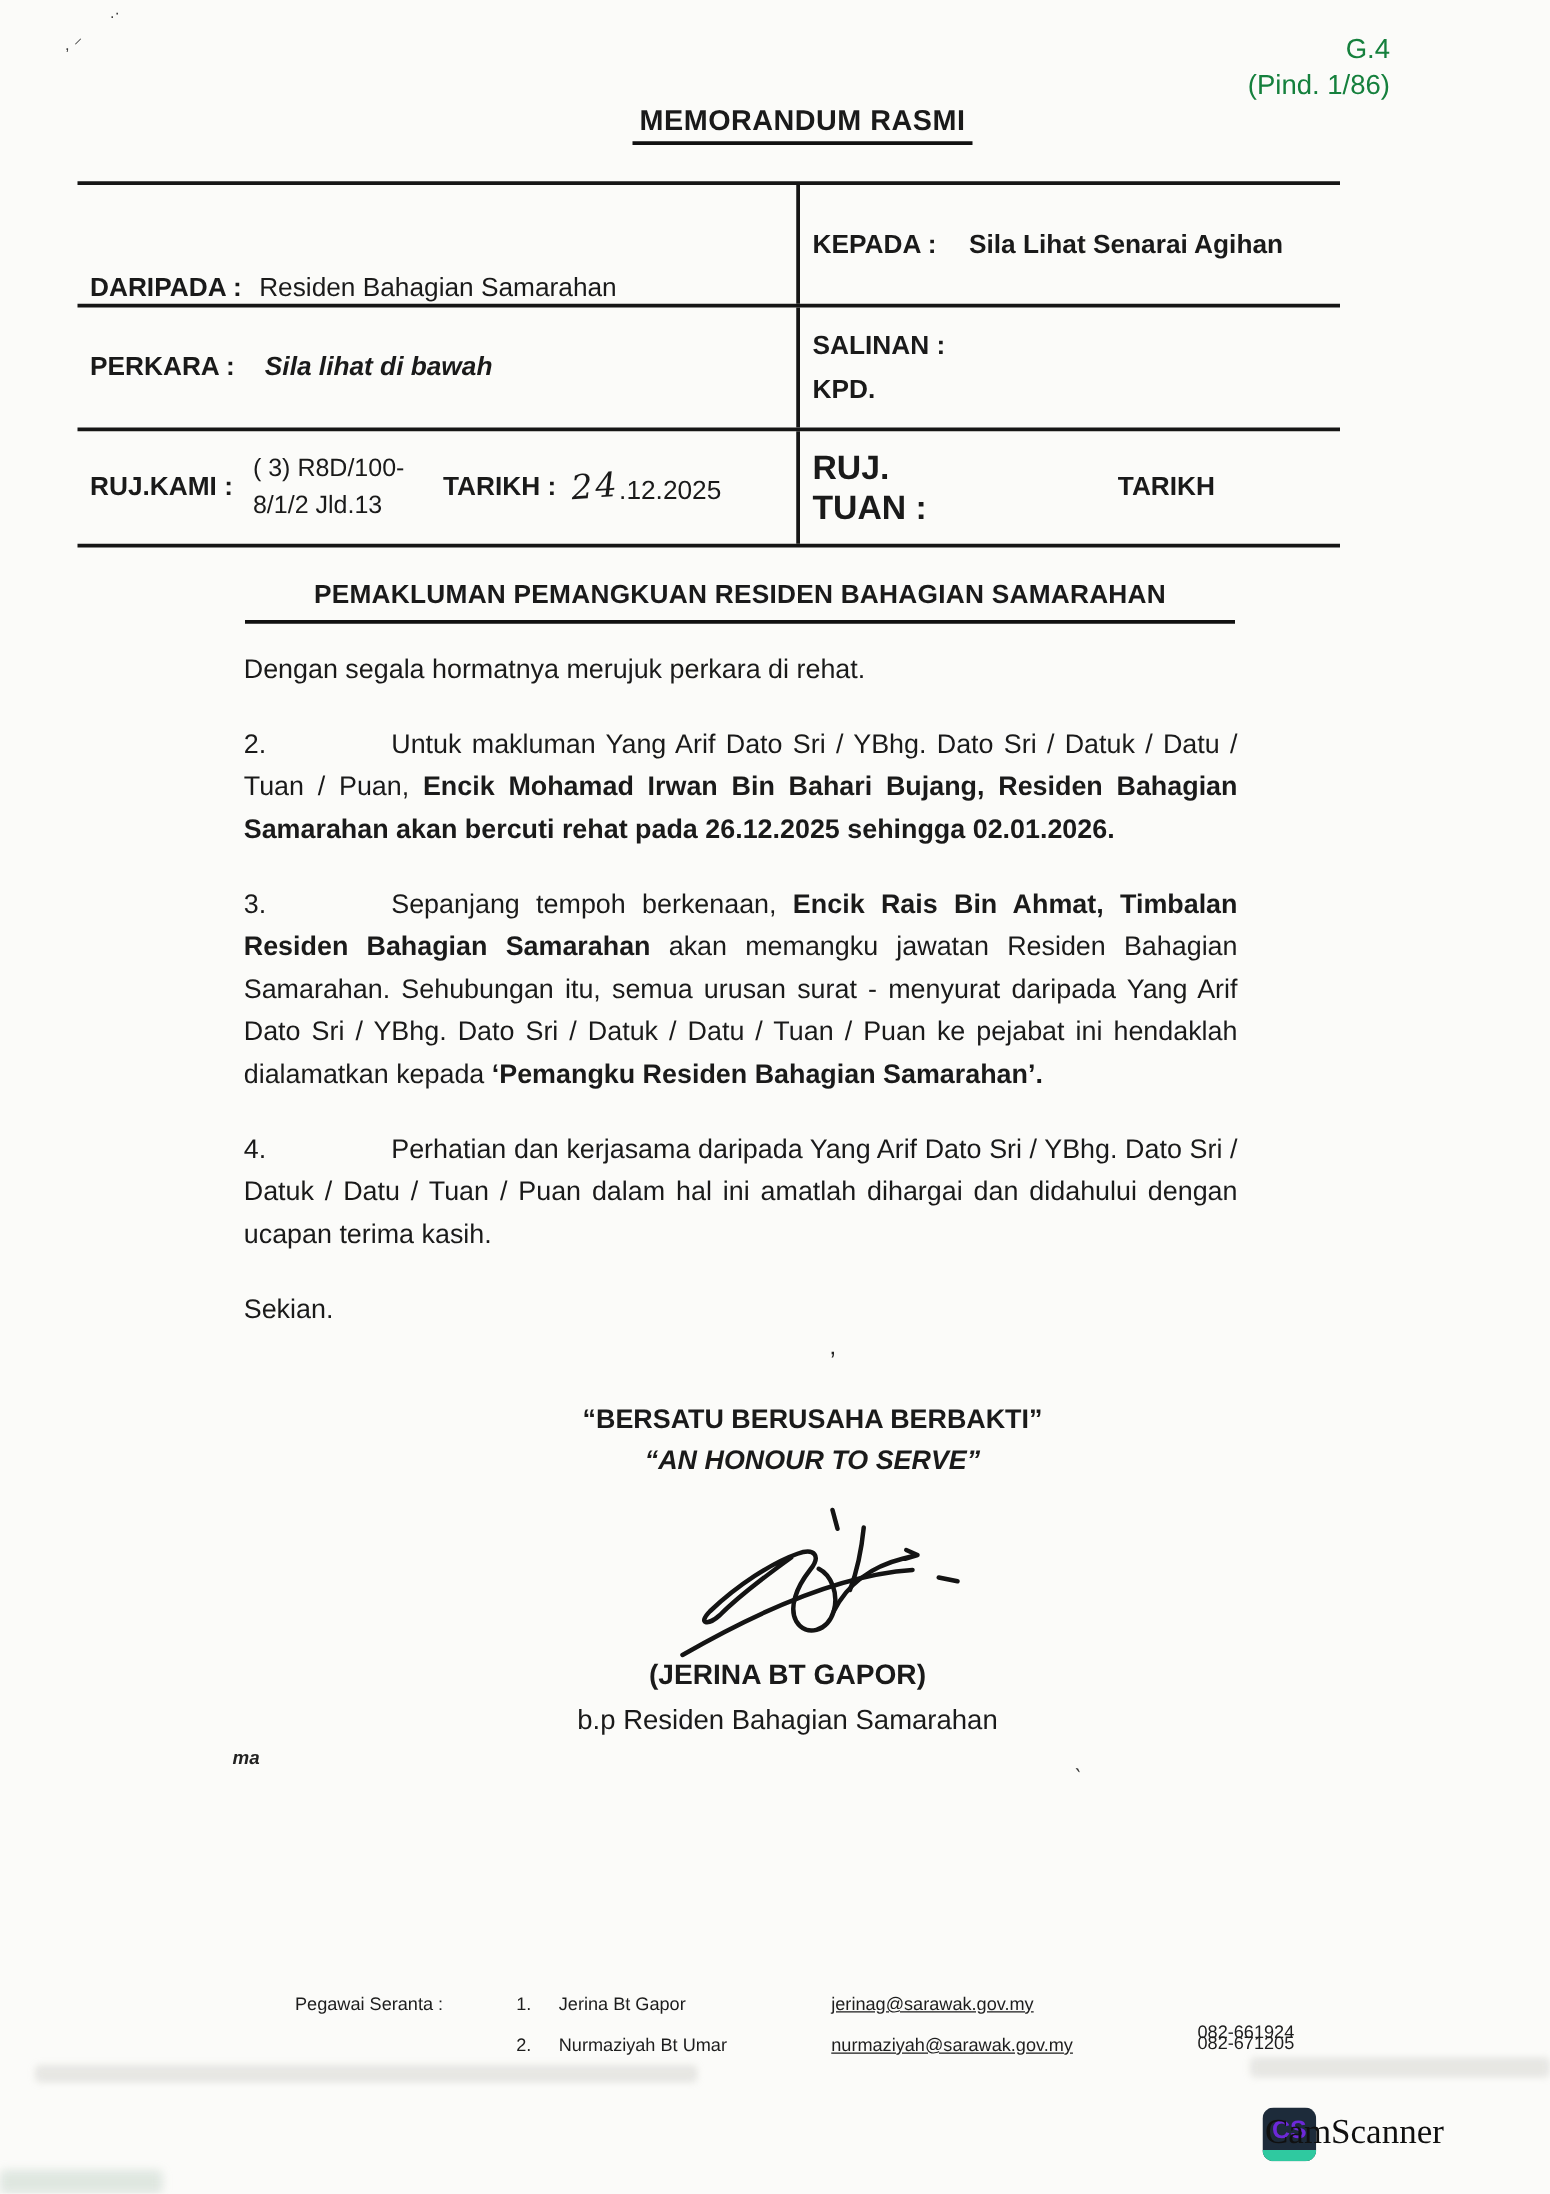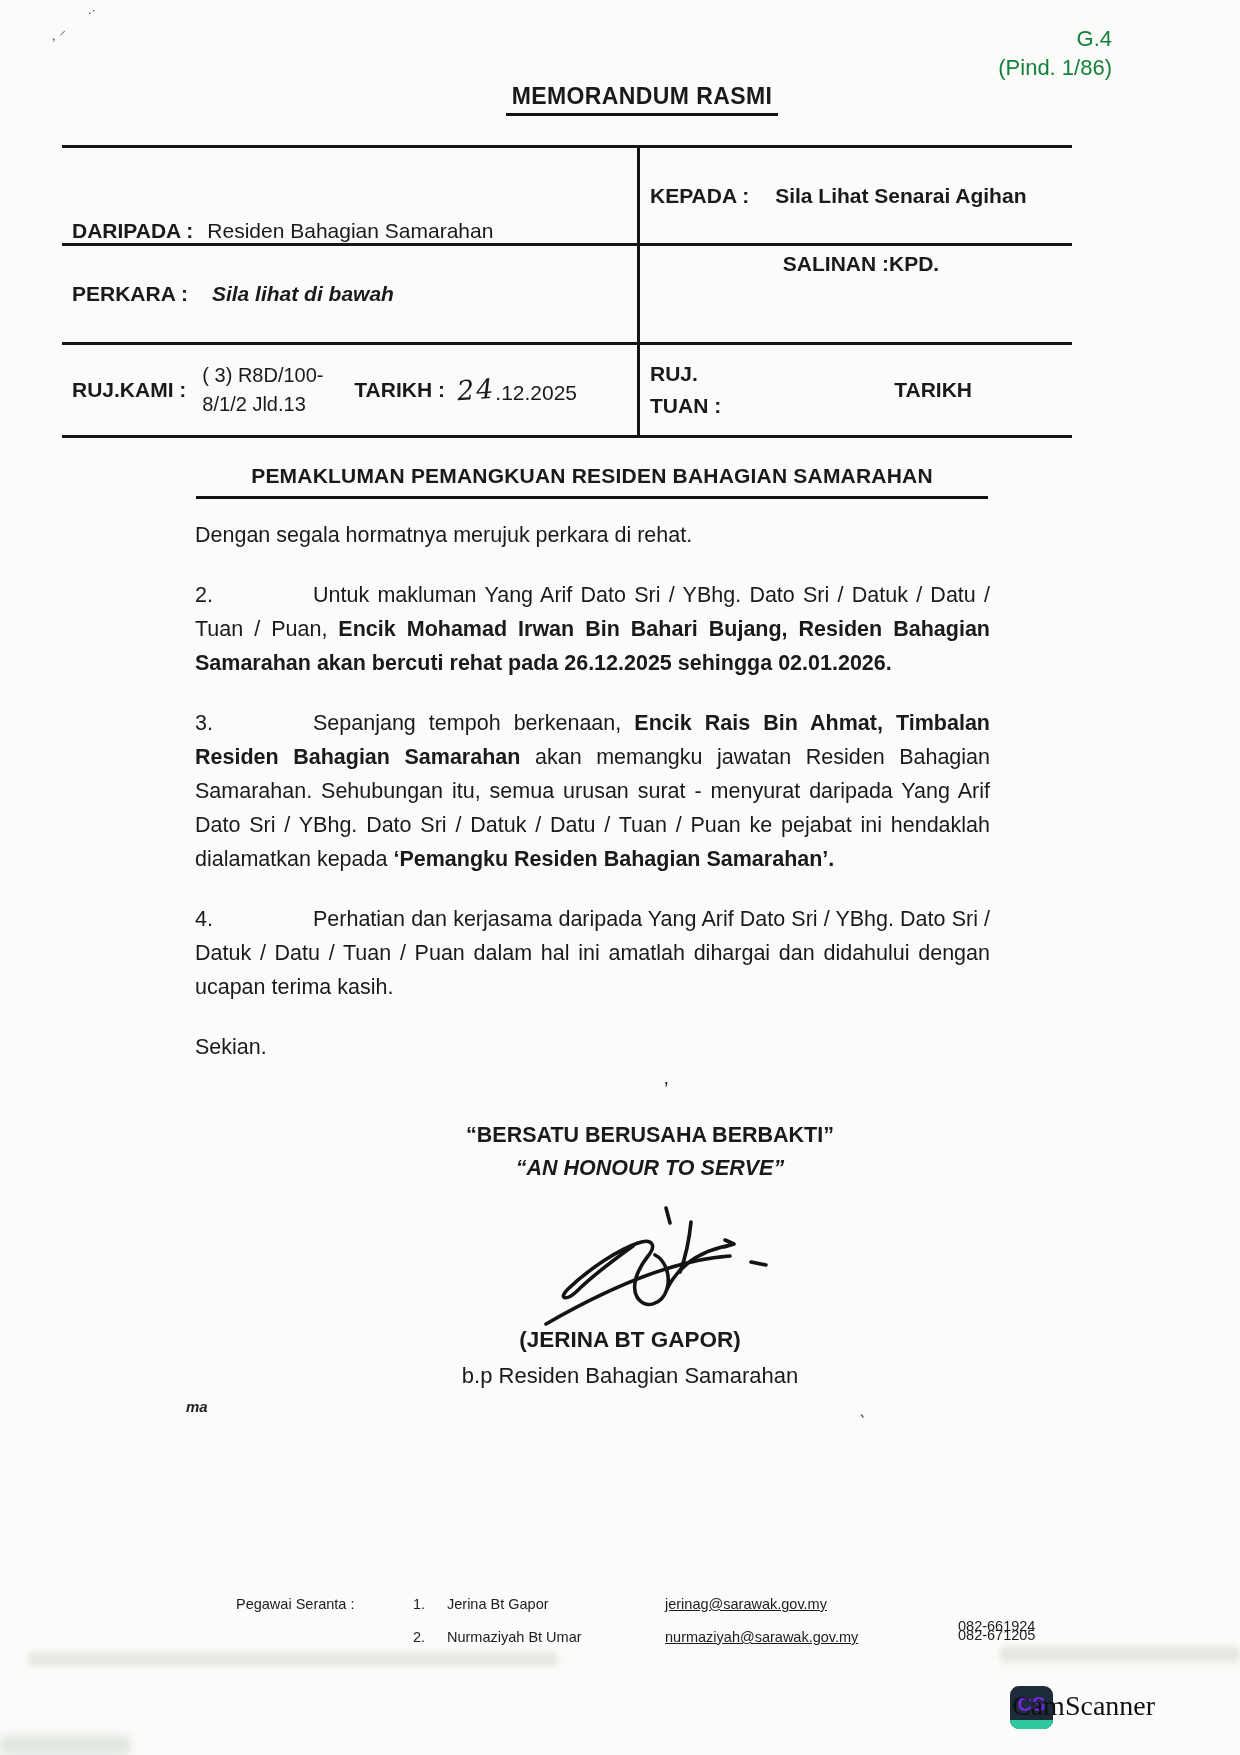--- a/index.html
+++ b/index.html
@@ -32,30 +32,30 @@
   .memo-row .cell-l{width:575px;box-sizing:border-box;padding-left:10px;}
   .memo-row .cell-r{width:435px;box-sizing:border-box;border-left:3px solid #161616;padding-left:10px;}
   .r1{height:95px;}
   .r2{height:96px;}
   .r3{height:90px;}
   .lbl{font-weight:bold;font-size:21px;}
   .val{font-size:21px;}
   .r1 .cell-l{display:flex;align-items:flex-end;gap:14px;}
   .r1 .cell-r{display:flex;align-items:center;gap:26px;}
   .r2 .cell-l{display:flex;align-items:center;gap:24px;}
-  .r2 .cell-r{display:flex;flex-direction:row;justify-content:center;line-height:35px;}
+  .r2 .cell-r{display:flex;flex-direction:column;justify-content:center;line-height:35px;}
   .r3 .cell-l{display:flex;align-items:center;}
   .r3 .cell-r{display:flex;align-items:center;}
   .ruj-stack{font-size:20px;line-height:29px;margin-left:16px;width:152px;}
   .tarikh-val{font-size:21px;white-space:nowrap;}
   .handwrite{
     font-family:"DejaVu Serif", serif;font-style:italic;font-size:27px;
     display:inline-block;transform:rotate(-4deg) translateY(-1px);letter-spacing:2px;
   }
-  .r3-right-stack{font-weight:bold;font-size:21px;line-height:32px;}
+  .r3-right-stack{font-weight:bold;font-size:27px;line-height:32px;}
   .r3-tarikh{font-weight:bold;font-size:21px;margin-left:auto;margin-right:100px;}
 
   
   .section-heading{
     left:196px;top:464px;width:792px;text-align:center;
     font-size:21px;font-weight:bold;letter-spacing:.2px;
     border-bottom:3px solid #111;padding-bottom:8px;
   }
 
   

